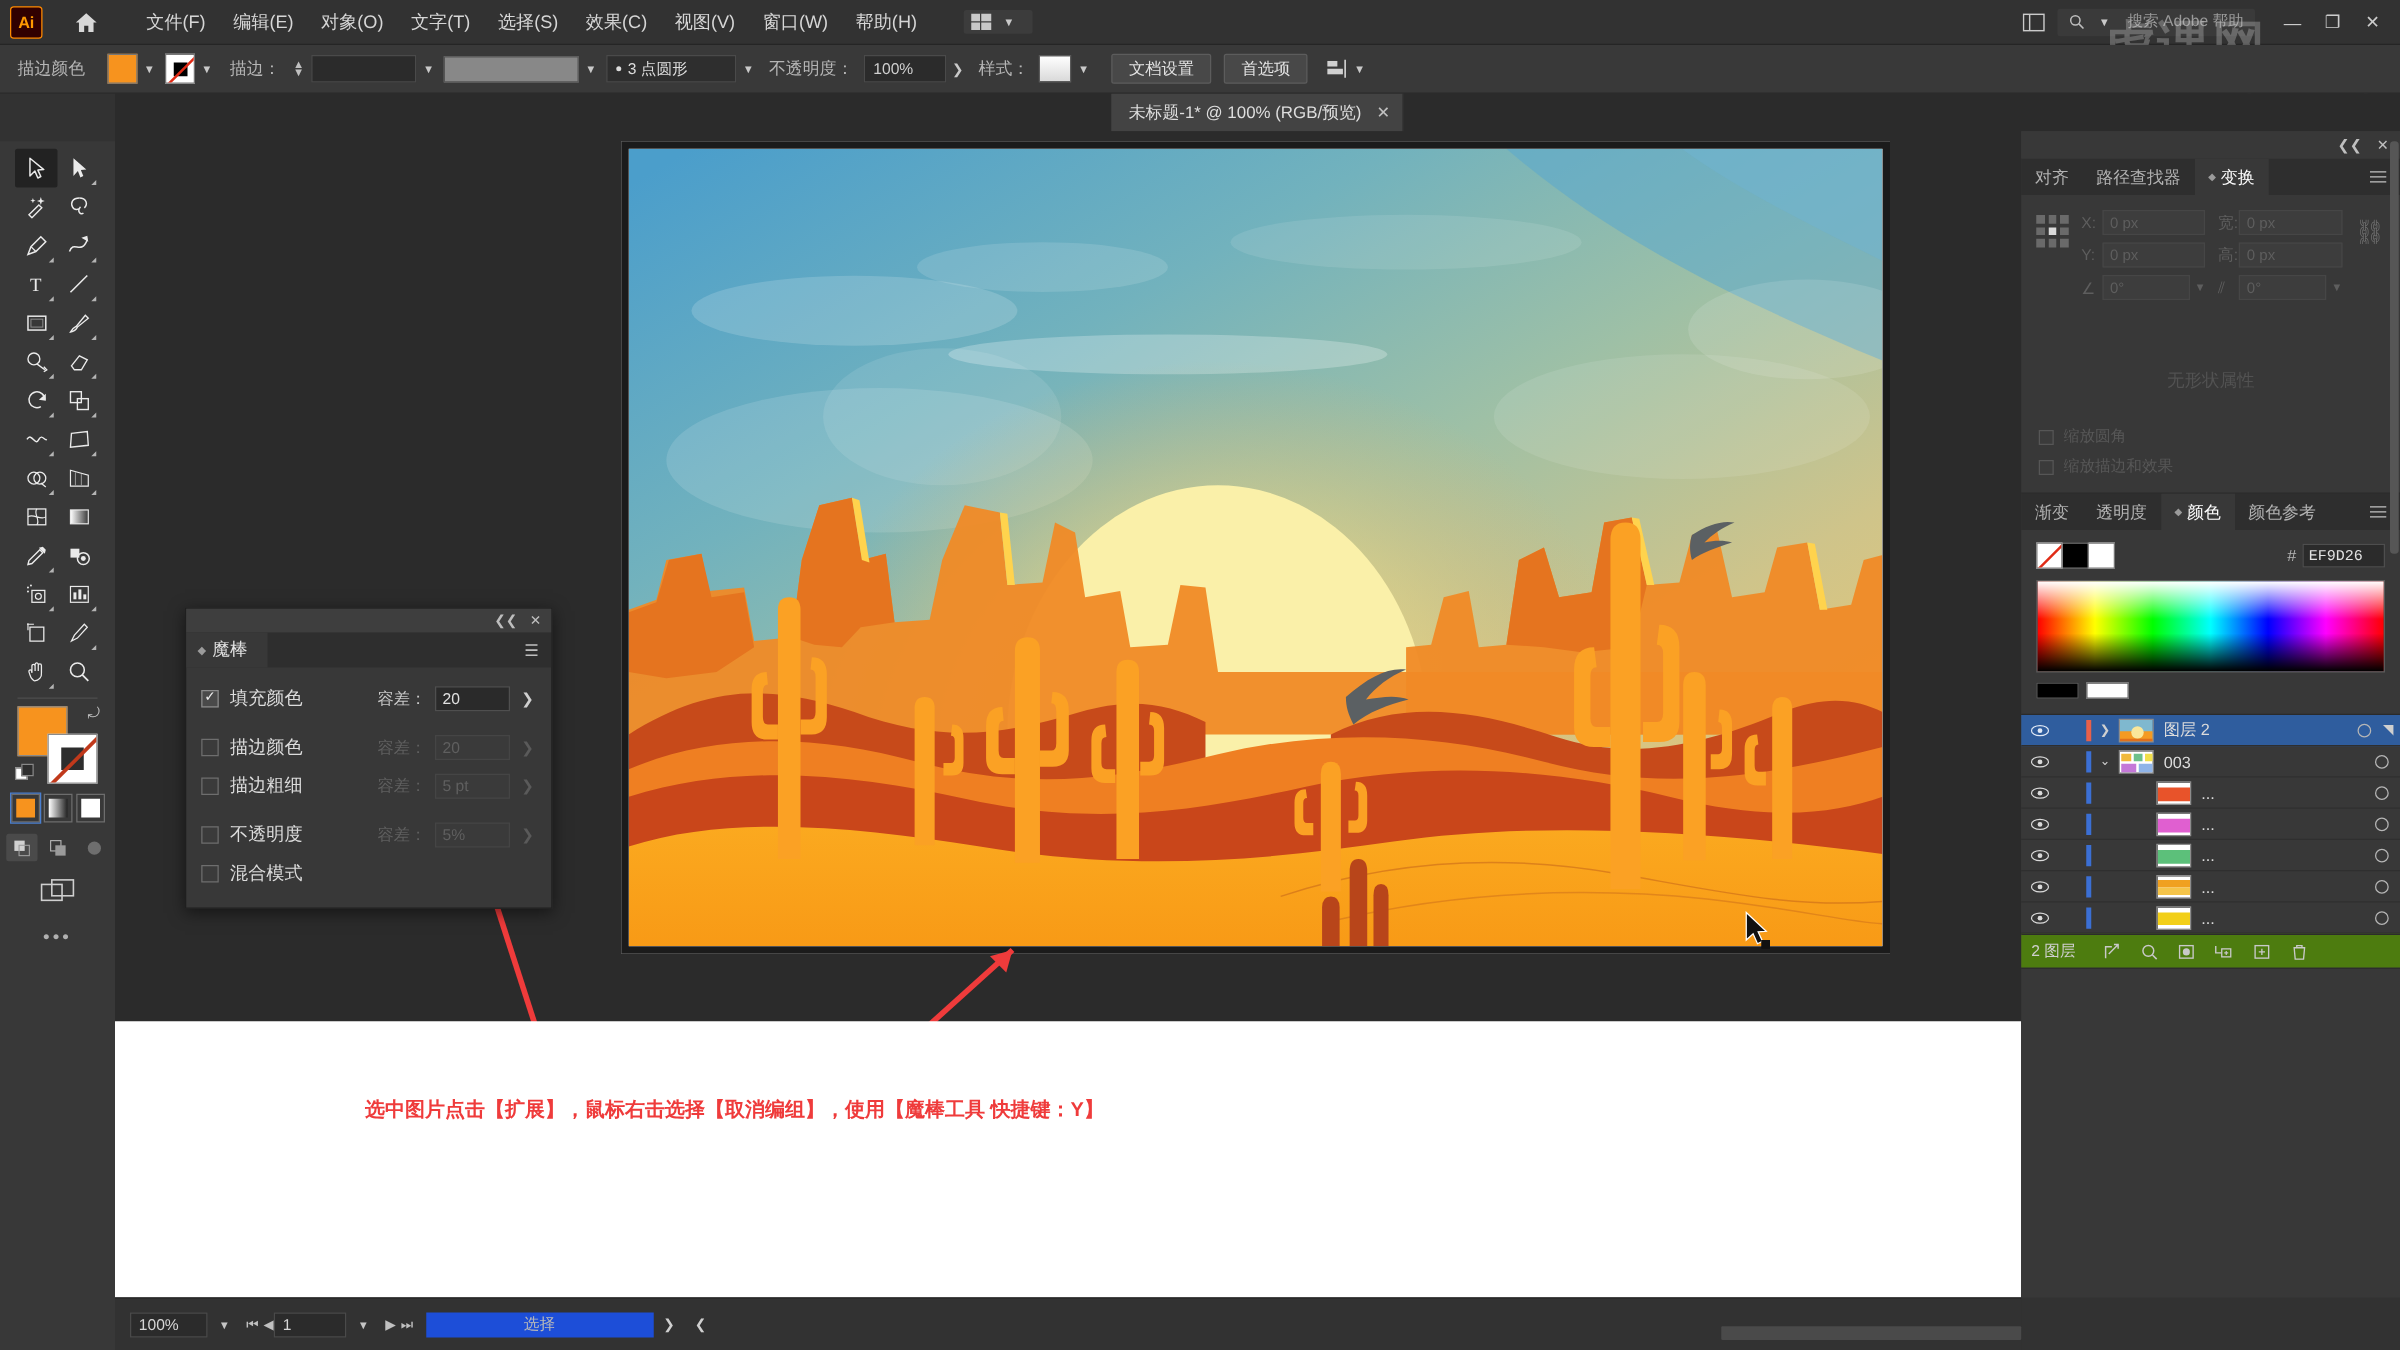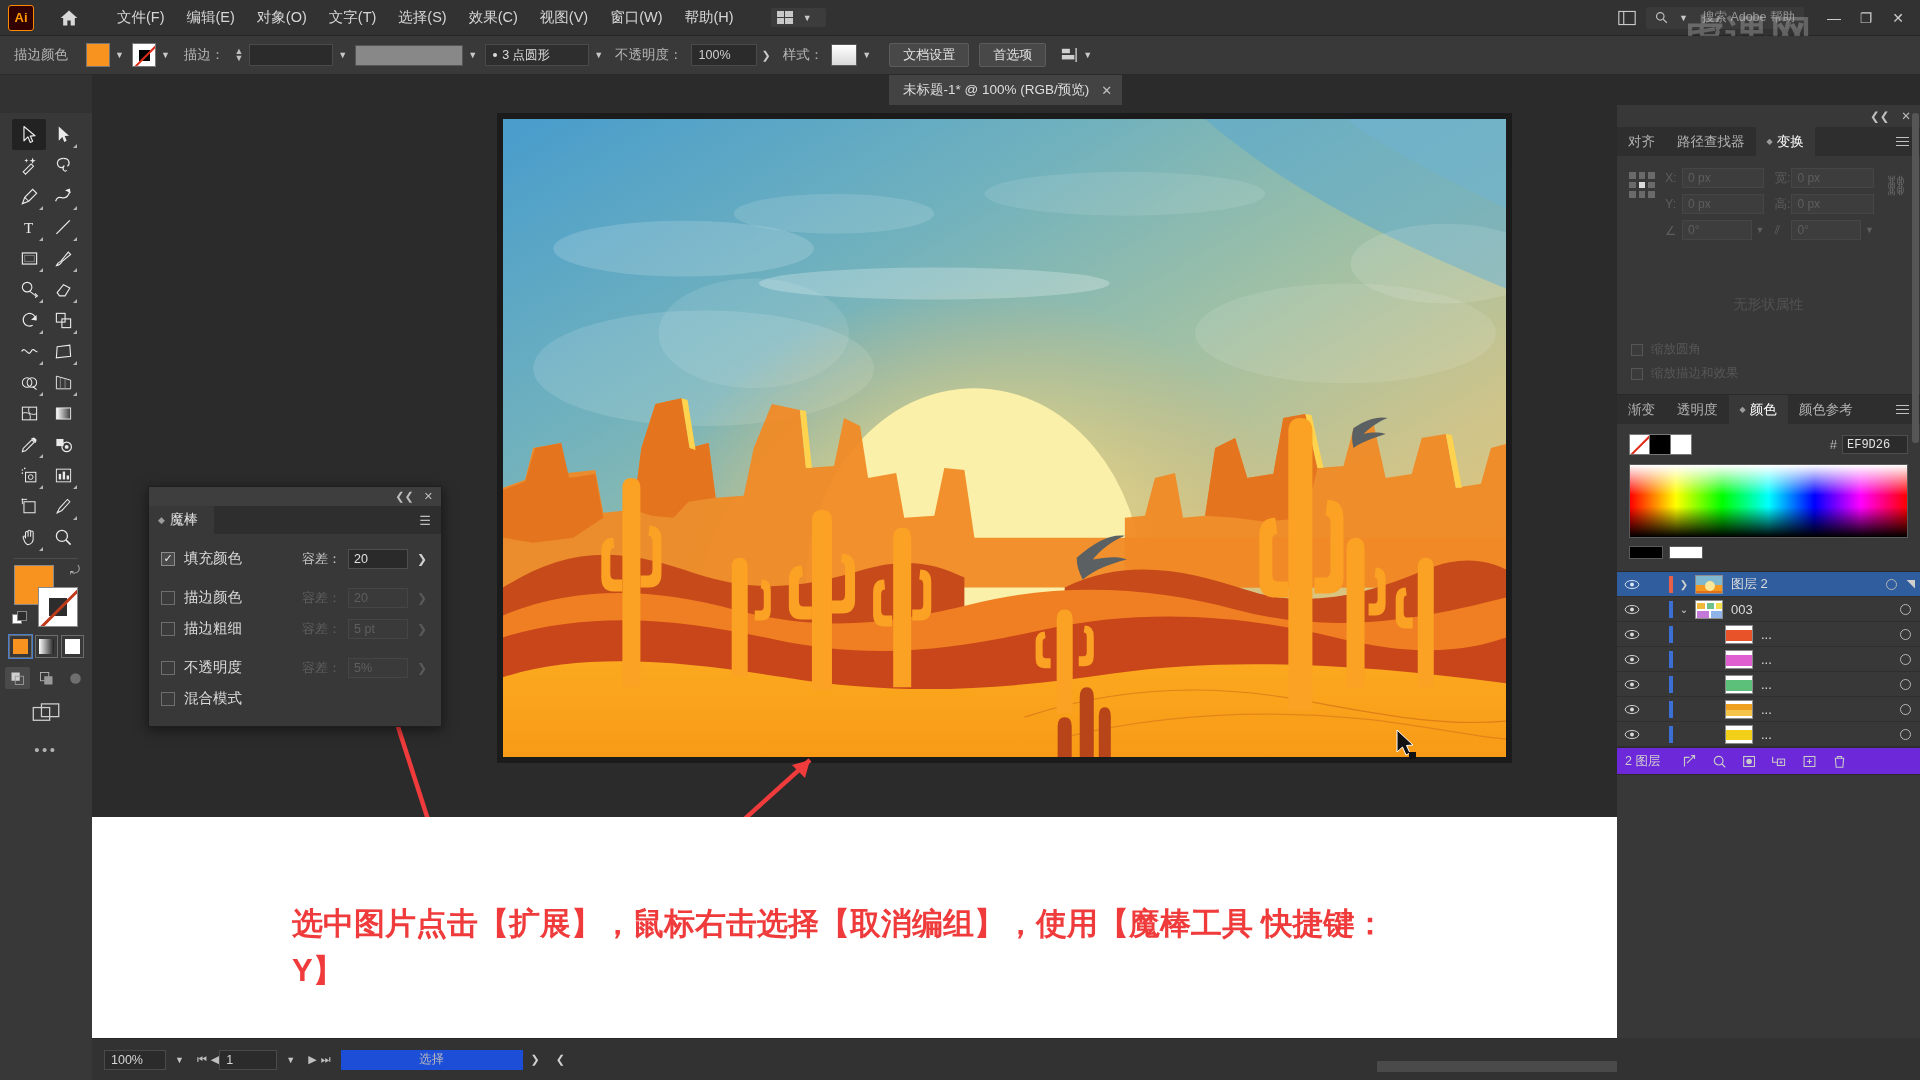--- a/index.html
+++ b/index.html
@@ -137,21 +137,21 @@
     position: absolute; left: 405px; top: 8px; width: 1015px; height: 650px;
     background: #fff; border: 6px solid #1b1b1b;
   }
   .art-inner { position: absolute; inset: 0; overflow: hidden; }
   .art-inner svg { display: block; width: 100%; height: 100%; }
   .white-sheet {
     position: absolute; left: 0; right: 0; top: 712px; height: 245px; background: #fff;
   }
   .annot {
     position: absolute; left: 200px; top: 748px; width: 1100px;
-    color: #ef3b3b; font-size: 31px; line-height: 1.52; font-weight: bold;
+    color: #ef3b3b; font-size: 16px; line-height: 1.52; font-weight: bold;
     white-space: pre-line;
   }
   .arrow-svg { position: absolute; left: 0; top: 0; width: 100%; height: 100%; pointer-events: none; }
 
   
   .mw-panel {
     position: absolute; left: 148px; top: 486px; width: 294px;
     background: #383838; border: 1px solid #1f1f1f;
     box-shadow: 0 3px 12px rgba(0,0,0,.5); z-index: 30;
   }
@@ -242,21 +242,21 @@
   .lp-eye { width: 30px; display: flex; align-items: center; justify-content: center; }
   .lp-lock { width: 22px; display: flex; align-items: center; justify-content: center; }
   .lp-bar { width: 4px; height: 17px; }
   .lp-tw { width: 22px; display:flex; align-items:center; justify-content:center; color:#d0d0d0; font-size:10px;}
   .lp-thumb { width: 28px; height: 19px; border: 1px solid #8c8c8c; margin-right: 8px; overflow:hidden; }
   .lp-thumb.sub { margin-left: 30px; }
   .lp-name { flex: 1; white-space: nowrap; }
   .lp-target { width: 30px; display: flex; align-items: center; justify-content: center; }
   .ring { width: 11px; height: 11px; border-radius: 50%; border: 1.6px solid #b6b6b6; }
   .lp-sel-marker { width: 9px; height: 9px; background: #cfcfcf; margin-right: 5px; clip-path: polygon(100% 0, 0 0, 100% 100%); }
-  .lp-foot { height: 27px; display: flex; align-items: center; padding: 0 8px; gap: 0; background: #6d28d9; border-top: 1px solid #2c2c2c;}
+  .lp-foot { height: 27px; display: flex; align-items: center; padding: 0 8px; gap: 0; background: #4d7c0f; border-top: 1px solid #2c2c2c;}
   .lp-count { color: #cfcfcf; font-size: 12.5px; margin-right: 14px; }
   .lp-ficon { width: 30px; height: 22px; display: flex; align-items: center; justify-content: center; }
 
   
   .statusbar {
     position: absolute; left: 92px; bottom: 0; right: 303px; height: 42px;
     background: #323232; display: flex; align-items: center; padding: 0 6px; gap: 0;
     border-top: 1px solid #272727;
   }
   .sb-zoom { width: 62px; height: 20px; background: #2b2b2b; border: 1px solid #4a4a4a; color: #d6d6d6;

